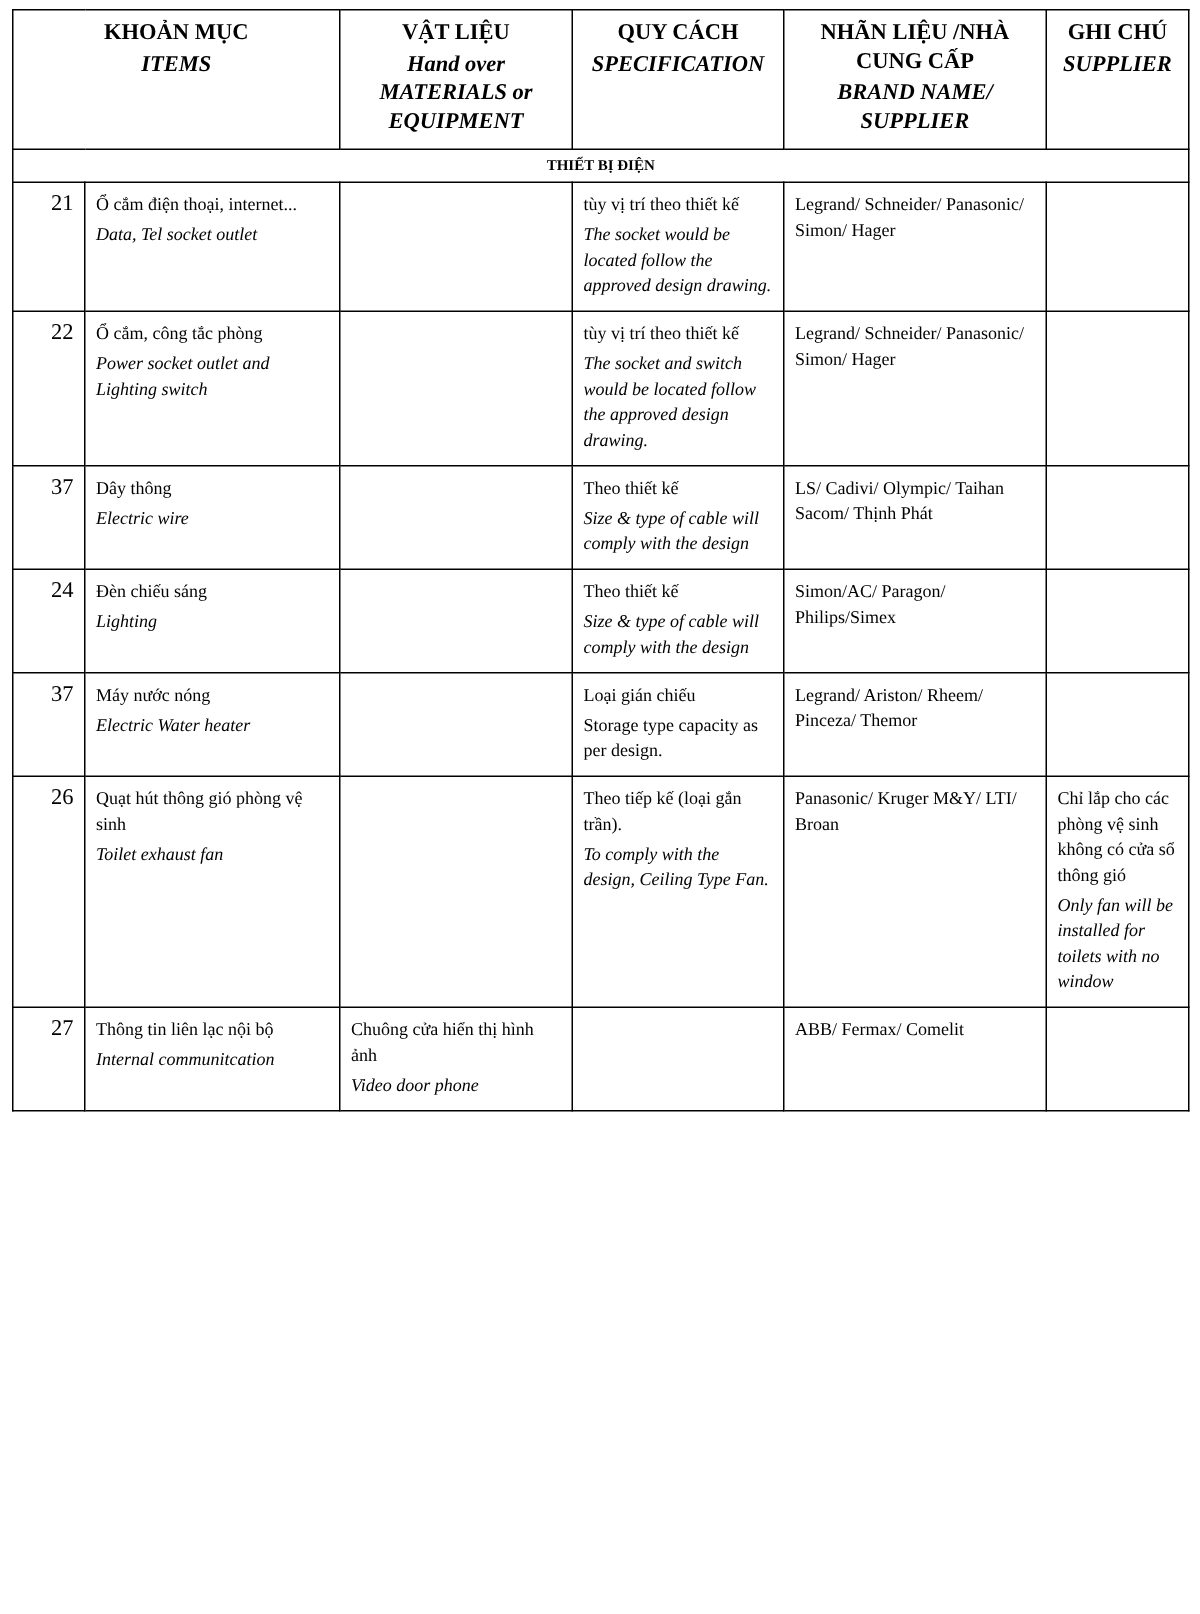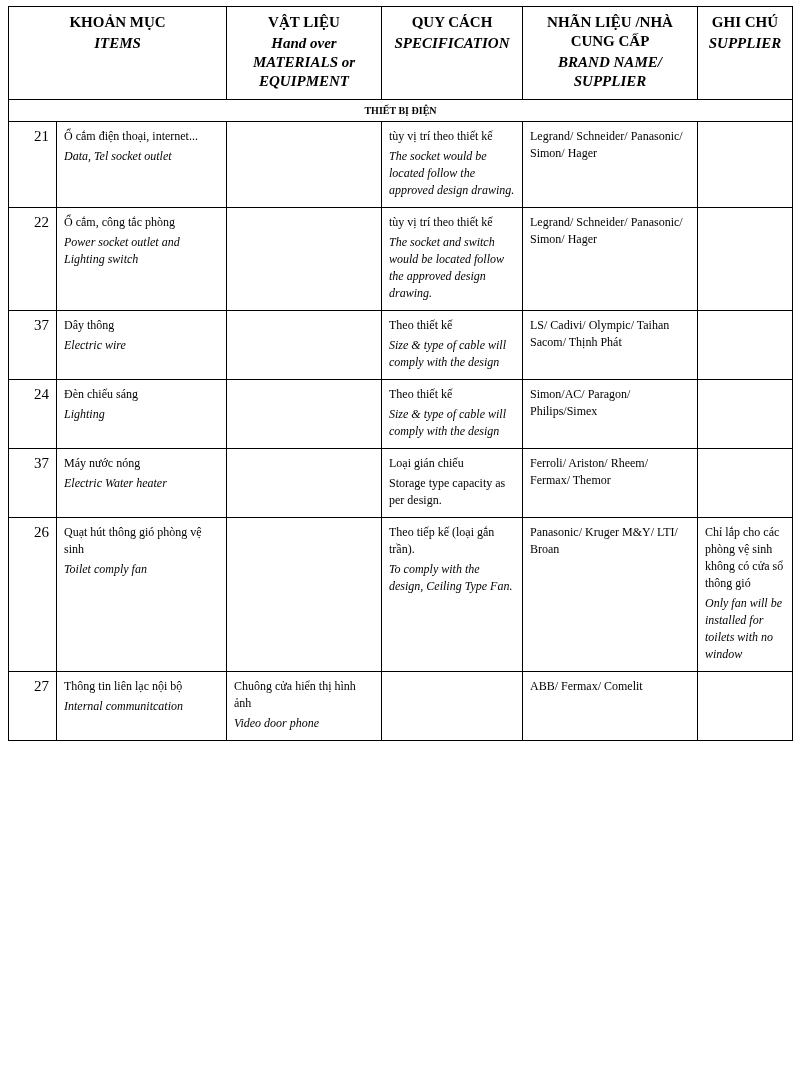--- a/index.html
+++ b/index.html
@@ -267,36 +267,36 @@
           </div>
         </td>
         <td>
           <div class="cell">
             <span class="vn">Loại gián chiếu</span>
             <span class="plain gap-top">Storage type capacity as per design.</span>
           </div>
         </td>
         <td>
           <div class="cell">
-            <span class="vn">Ferroli/ Ariston/ Rheem/ Fermax/ Themor</span>
+            <span class="vn">Legrand/ Ariston/ Rheem/ Pinceza/ Themor</span>
           </div>
         </td>
         <td>
           <div class="cell">
             <span class="vn"></span>
           </div>
         </td>
       </tr>
 
       <tr>
         <td class="num">26</td>
         <td>
           <div class="cell">
             <span class="vn">Quạt hút thông gió phòng vệ sinh</span>
-            <span class="en gap-top">Toilet comply fan</span>
+            <span class="en gap-top">Toilet exhaust fan</span>
           </div>
         </td>
         <td>
           <div class="cell">
             <span class="vn"></span>
           </div>
         </td>
         <td>
           <div class="cell">
             <span class="vn">Theo tiếp kế (loại gắn trần).</span>

